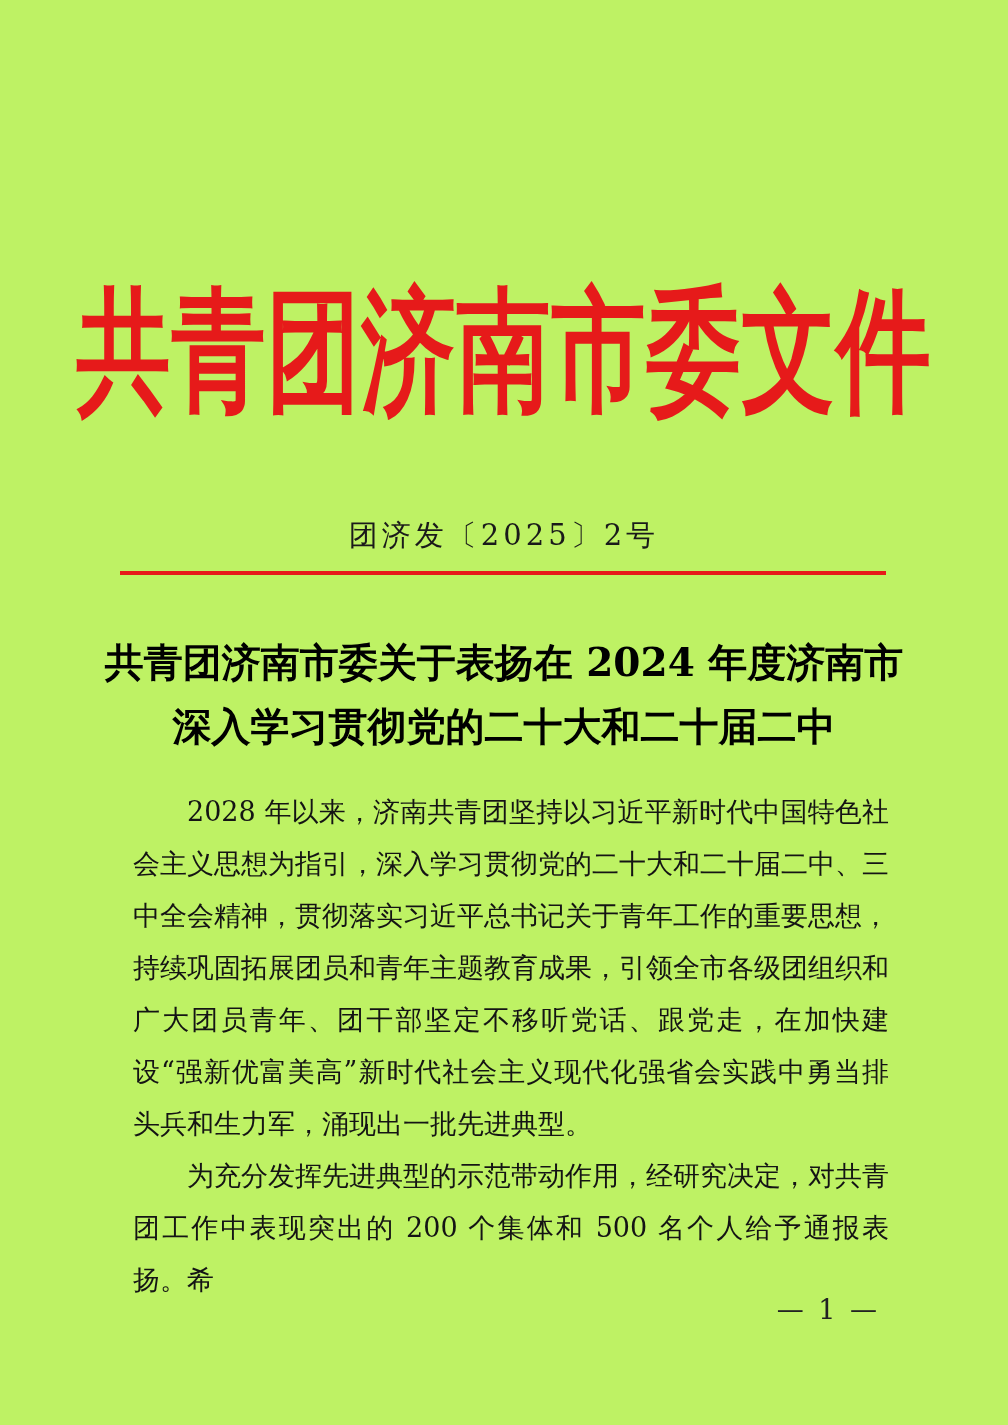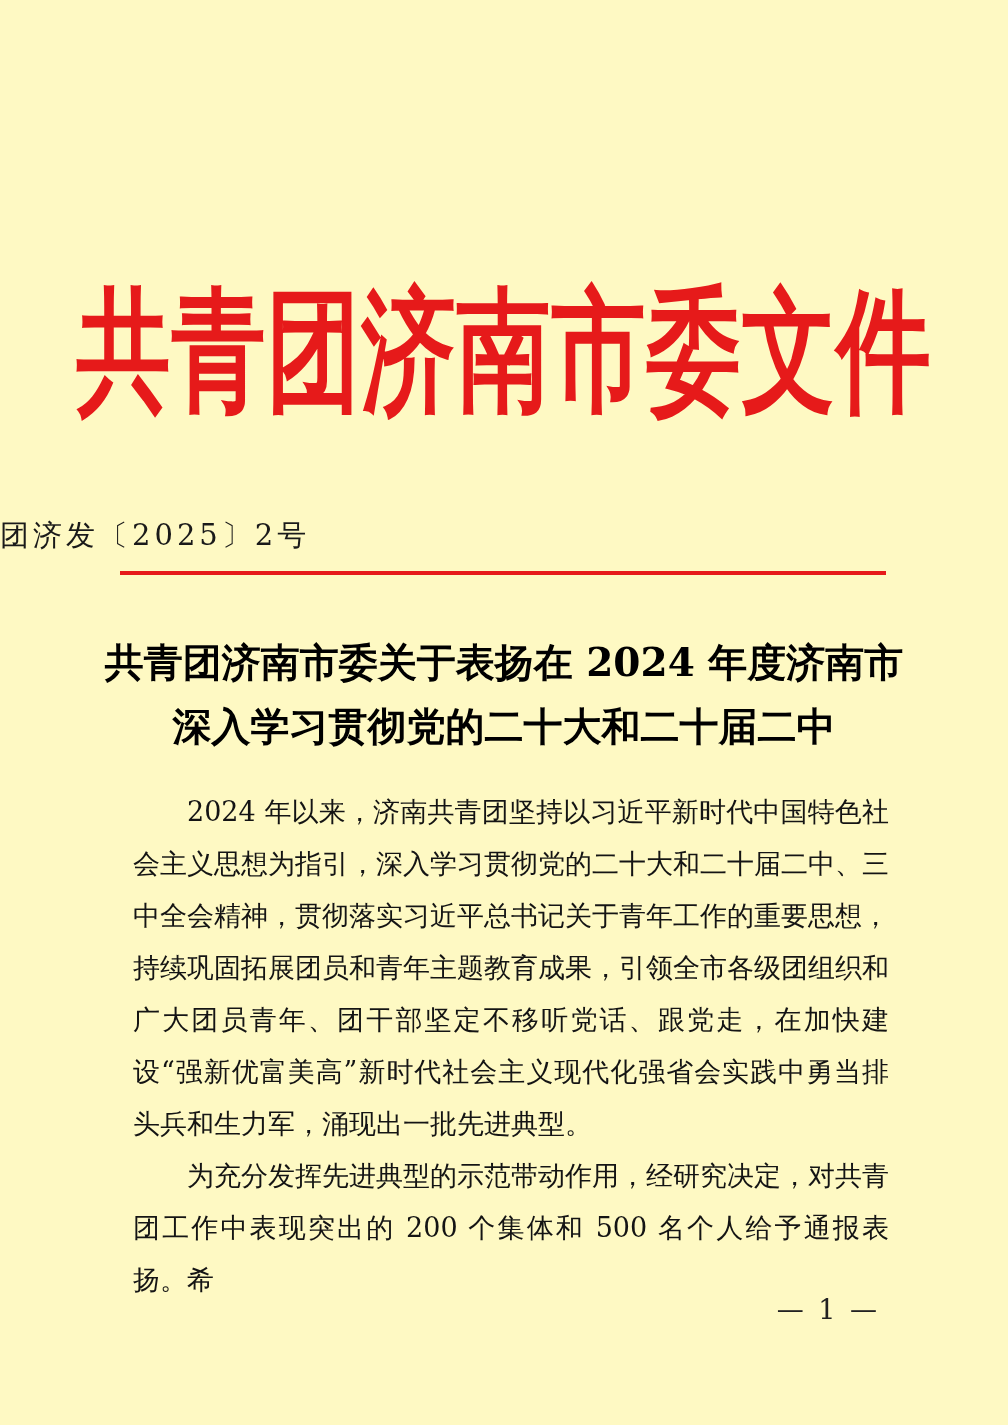--- a/index.html
+++ b/index.html
@@ -5,21 +5,21 @@
   html, body {
     margin: 0;
     padding: 0;
     background: #ffffff;
   }
   .page {
     position: relative;
     width: 1008px;
     height: 1425px;
     margin: 0 auto;
-    background: #fef9c3;
+    background: #bef264;
     overflow: hidden;
     font-family: "DejaVu Serif", "Liberation Serif", serif;
     color: #111111;
   }
   .red-header {
     position: absolute;
     top: 283px;
     left: 0;
     width: 100%;
     text-align: center;
@@ -30,20 +30,21 @@
     transform-origin: top center;
     letter-spacing: 1px;
     white-space: nowrap;
     line-height: 1;
   }
   .doc-number {
     position: absolute;
     top: 520px;
     left: 0;
     width: 100%;
+    text-align: center;
     font-size: 29px;
     letter-spacing: 4px;
     color: #1a1a1a;
     line-height: 1.1;
   }
   .red-line {
     position: absolute;
     top: 571px;
     left: 120px;
     width: 766px;
@@ -102,19 +103,19 @@
   <div class="doc-number">团济发〔2025〕2号</div>
 
   <div class="red-line"></div>
 
   <h1 class="doc-title">
     <span class="title-line">共青团济南市委关于表扬在 2024 年度济南市</span>
     <span class="title-line">深入学习贯彻党的二十大和二十届二中</span>
   </h1>
 
   <div class="doc-body">
-    <p>2024 年以来，济南共青团坚持以习近平新时代中国特色社会主义思想为指引，深入学习贯彻党的二十大和二十届二中、三中全会精神，贯彻落实习近平总书记关于青年工作的重要思想，持续巩固拓展团员和青年主题教育成果，引领全市各级团组织和广大团员青年、团干部坚定不移听党话、跟党走，在加快建设“强新优富美高”新时代社会主义现代化强省会实践中勇当排头兵和生力军，涌现出一批先进典型。</p>
+    <p>2028 年以来，济南共青团坚持以习近平新时代中国特色社会主义思想为指引，深入学习贯彻党的二十大和二十届二中、三中全会精神，贯彻落实习近平总书记关于青年工作的重要思想，持续巩固拓展团员和青年主题教育成果，引领全市各级团组织和广大团员青年、团干部坚定不移听党话、跟党走，在加快建设“强新优富美高”新时代社会主义现代化强省会实践中勇当排头兵和生力军，涌现出一批先进典型。</p>
     <p>为充分发挥先进典型的示范带动作用，经研究决定，对共青团工作中表现突出的 200 个集体和 500 名个人给予通报表扬。希</p>
   </div>
 
   <div class="page-number">— 1 —</div>
 
 </div>
 
 </body></html>

